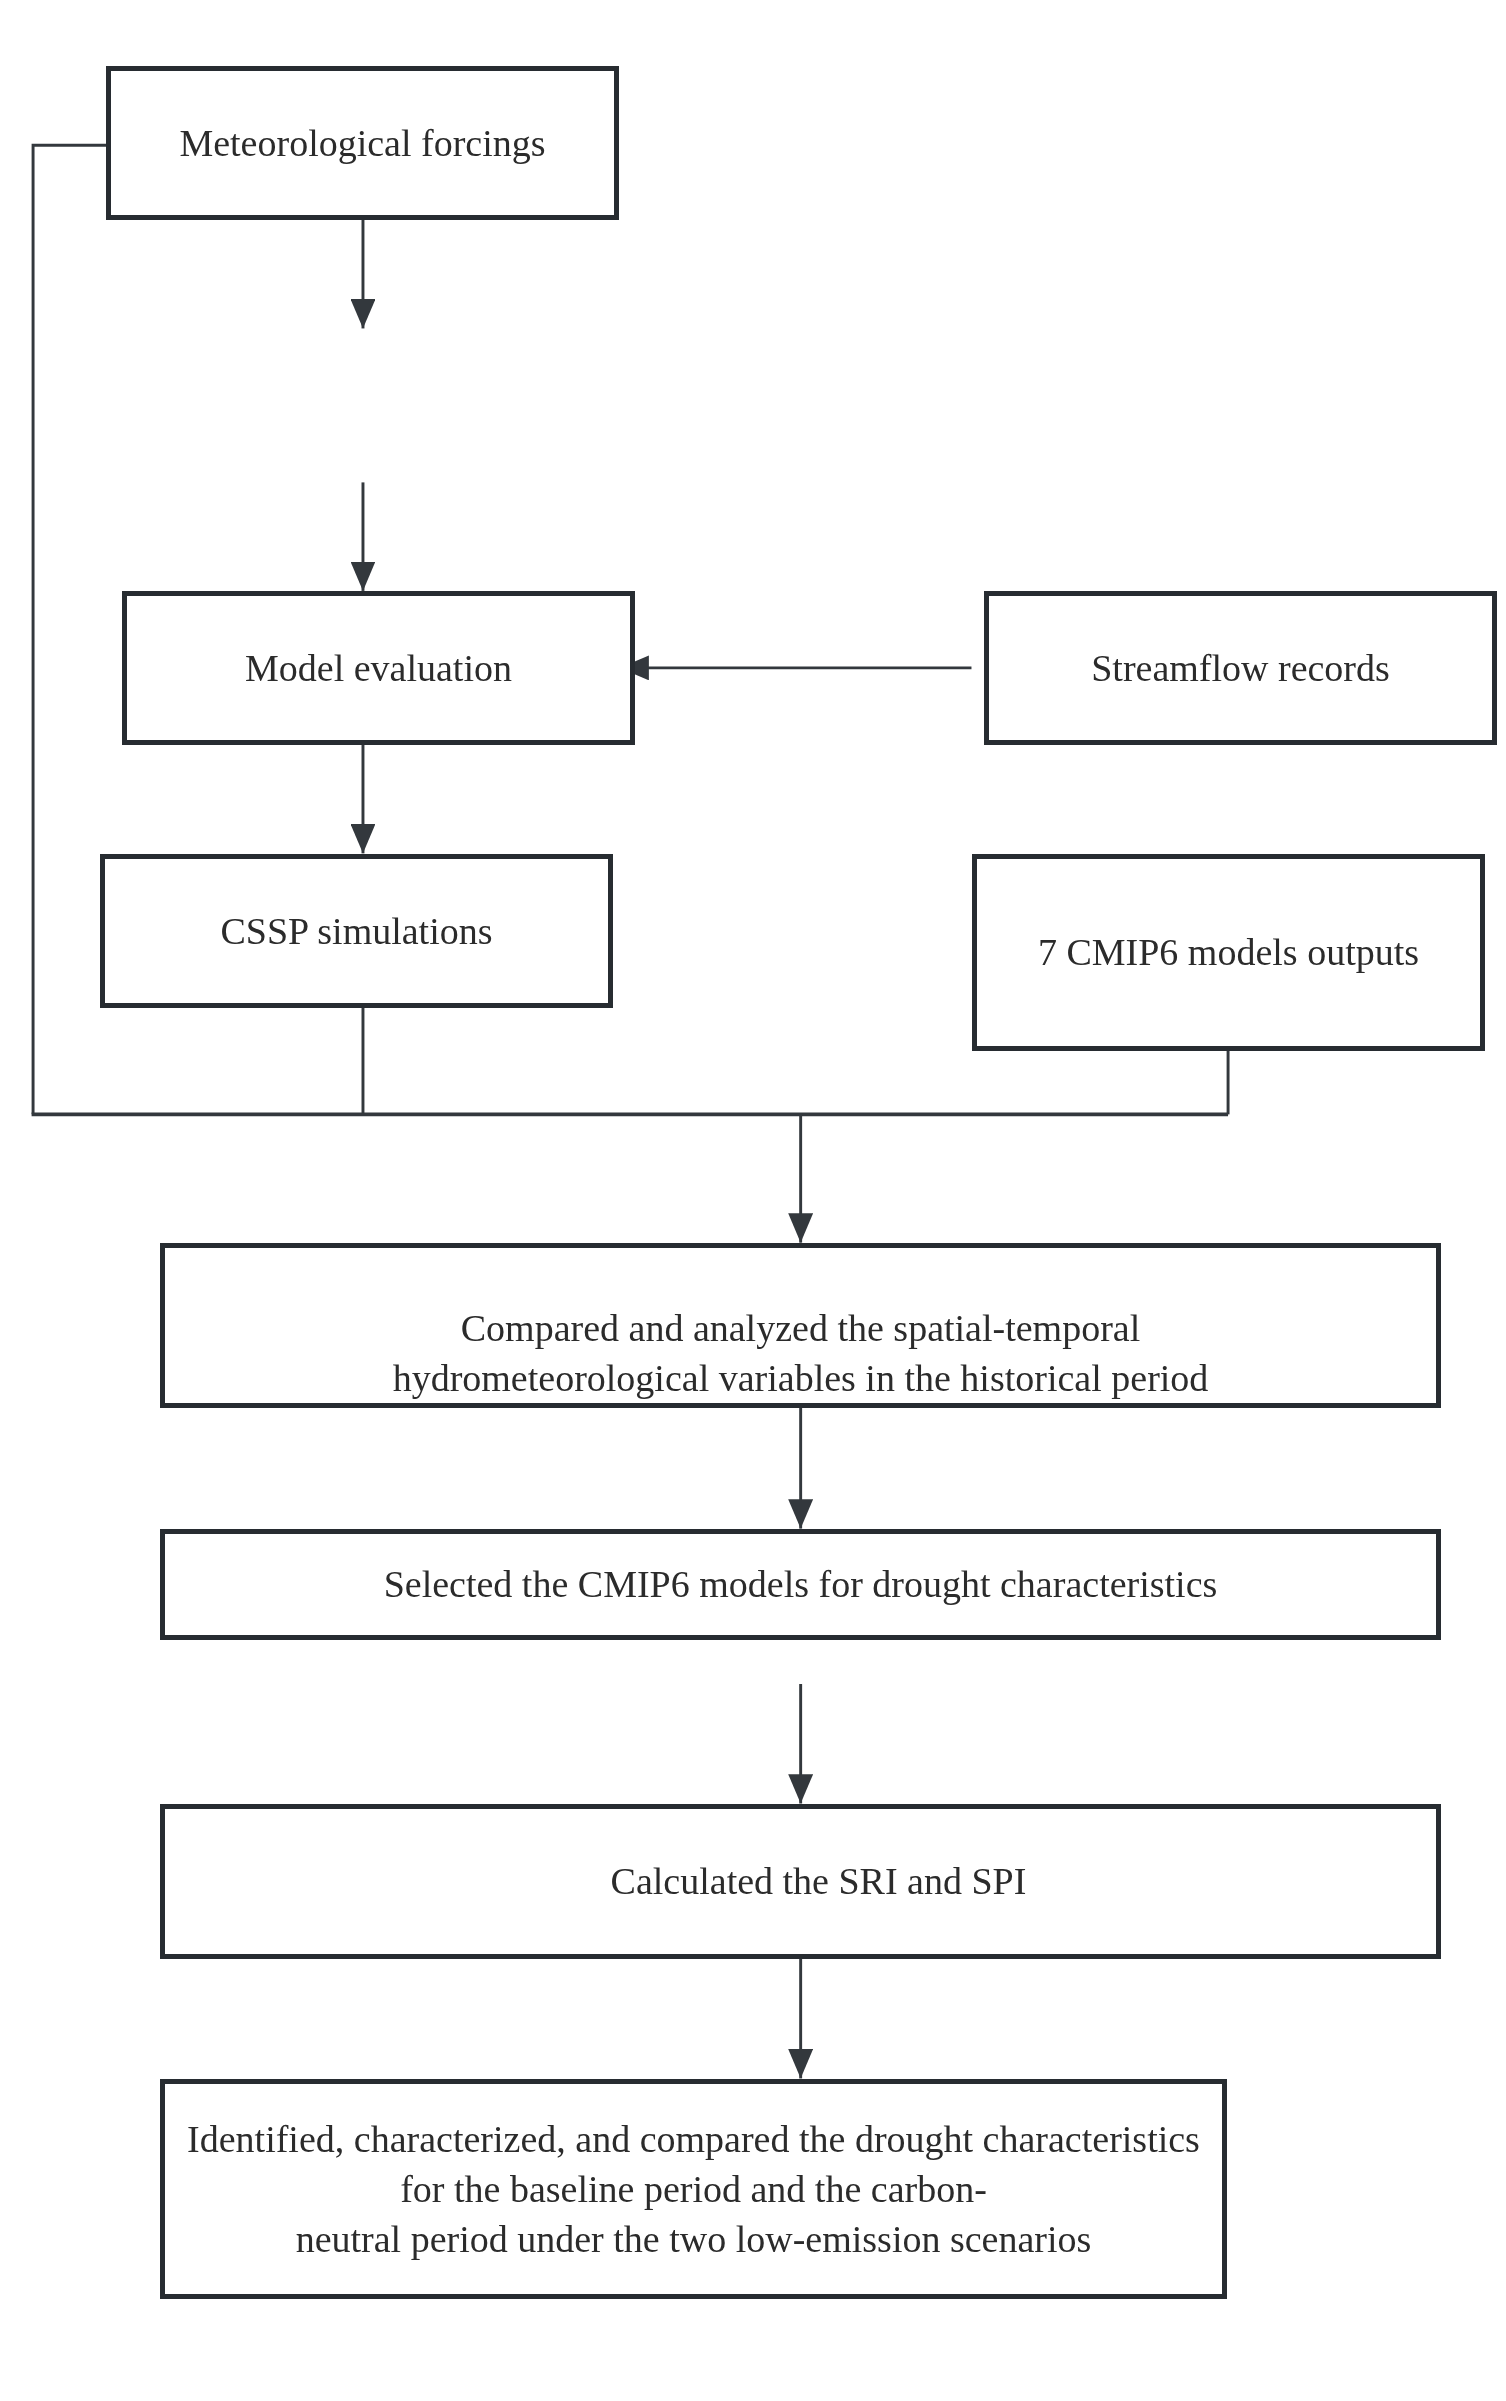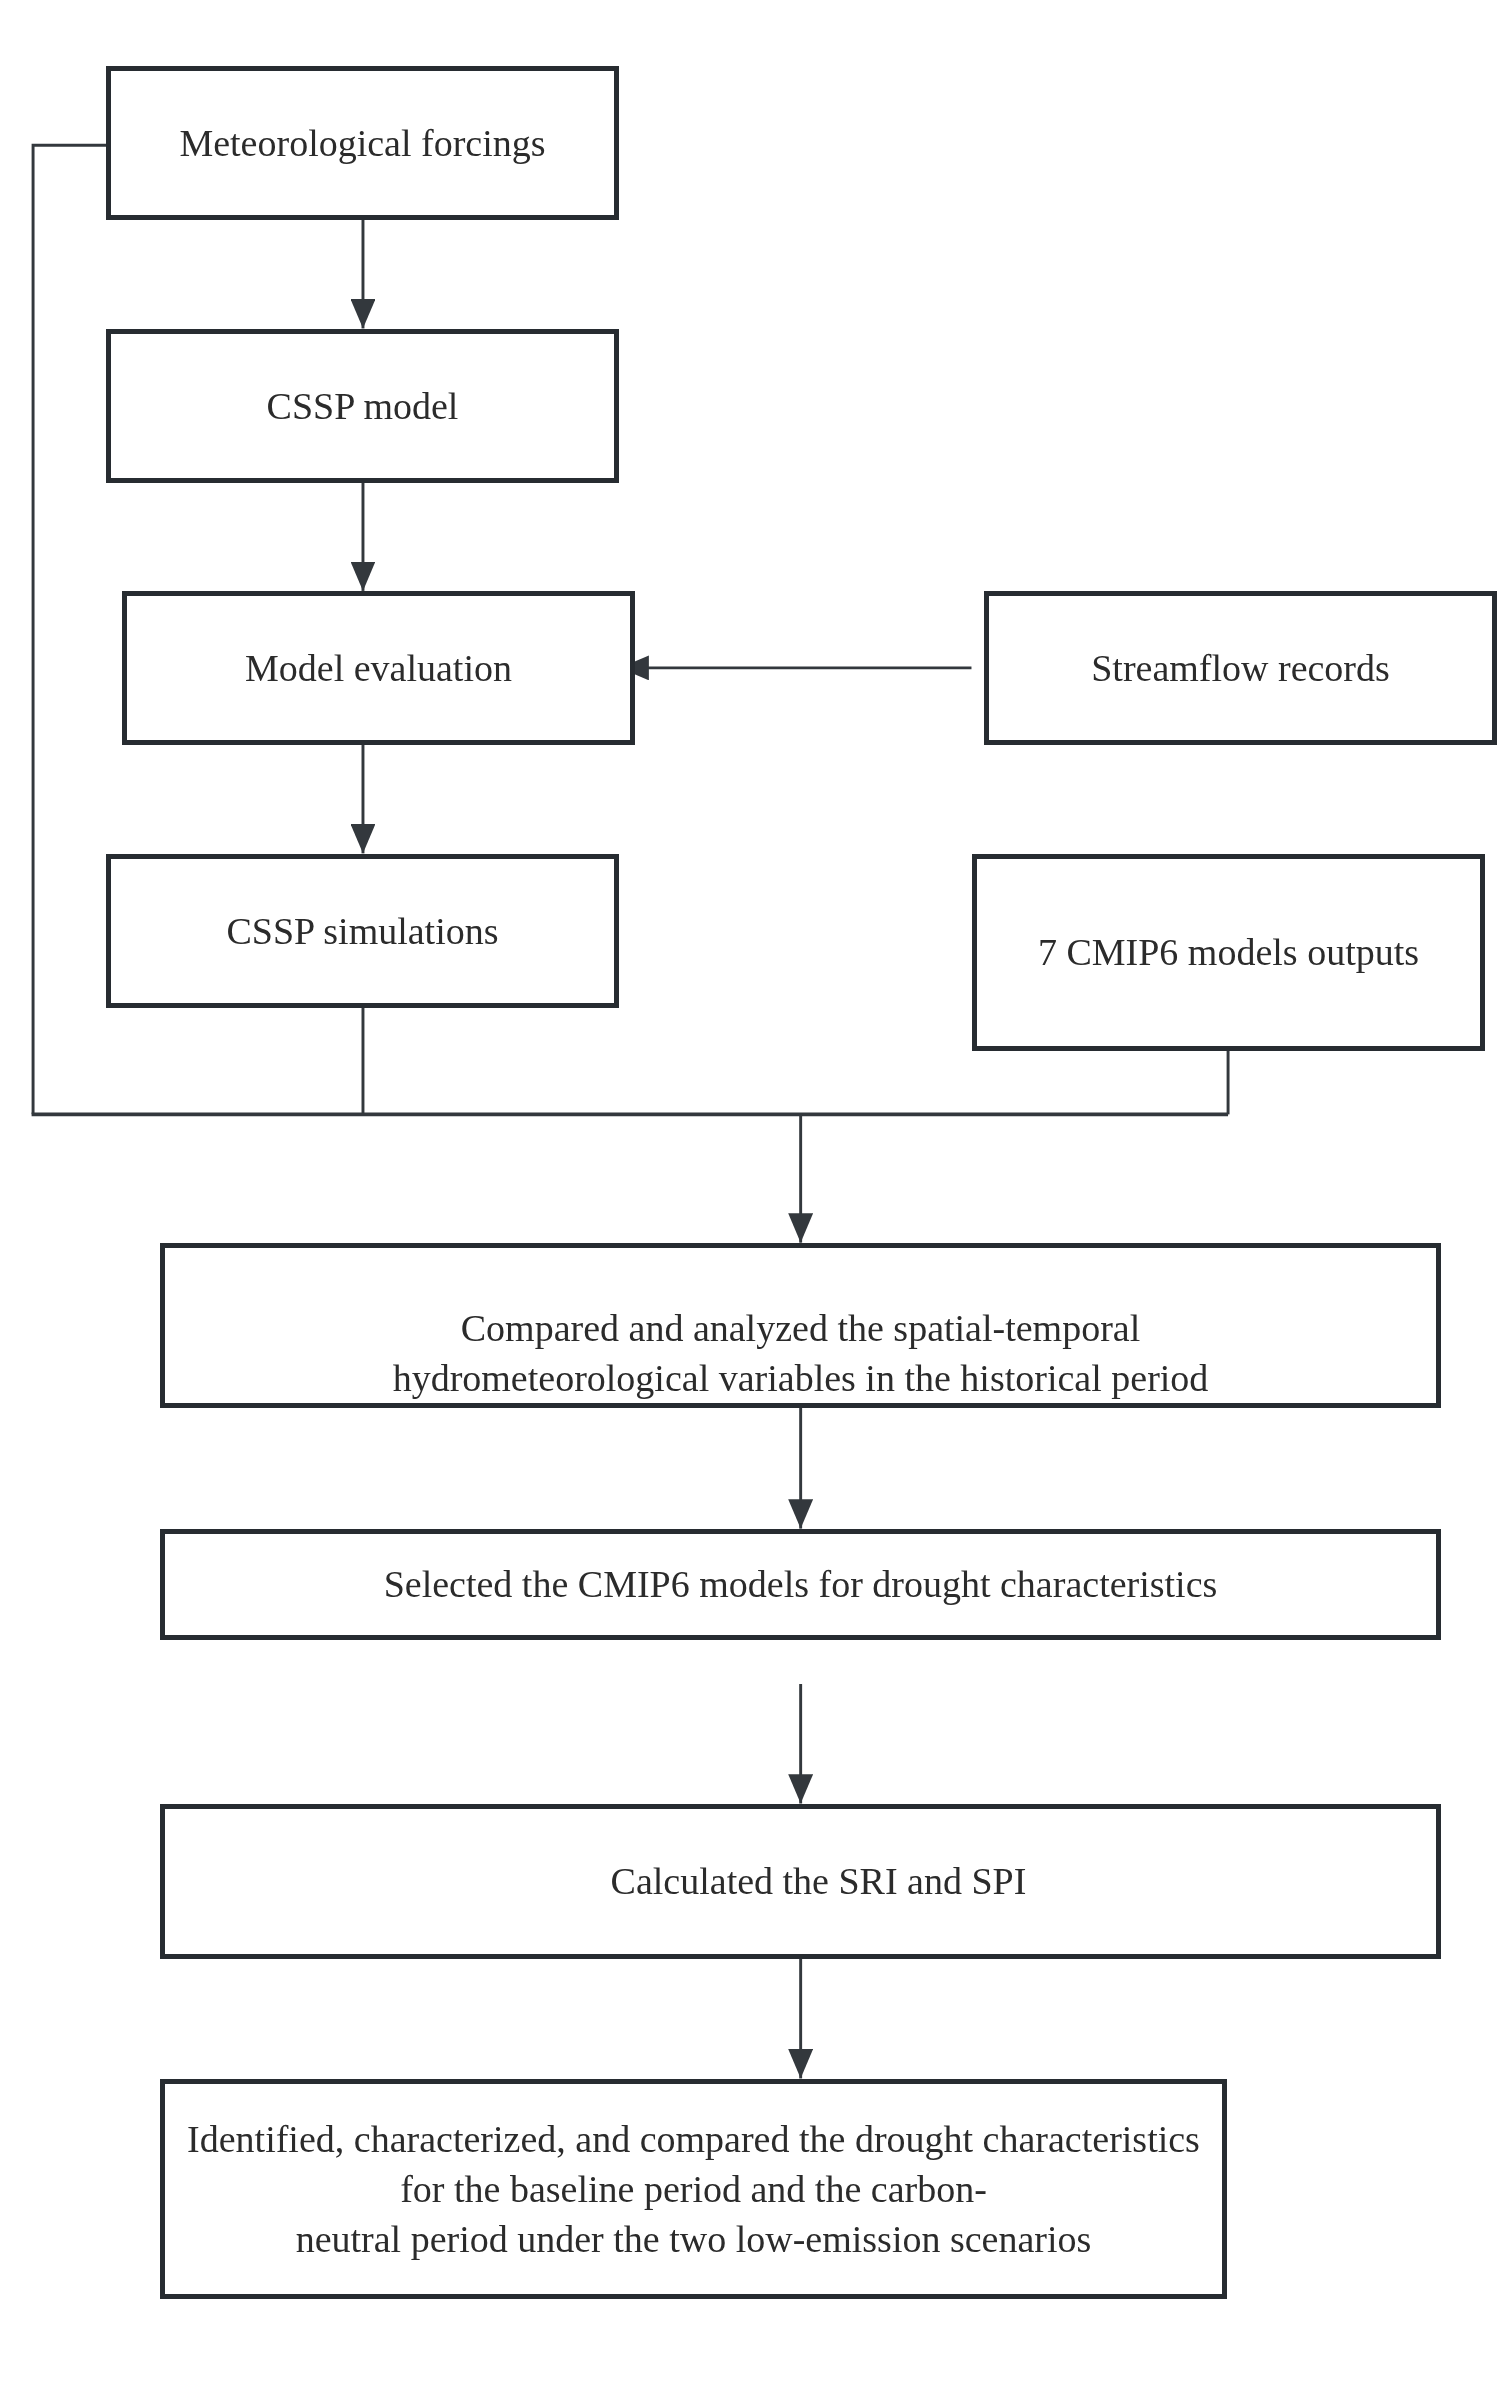--- a/index.html
+++ b/index.html
@@ -28,21 +28,21 @@
     justify-content: center;
     text-align: center;
     font-size: 38px;
     line-height: 1.32;
   }
   .node .line { display: block; white-space: nowrap; }
   
   #node-meteorological-forcings { left: 106px; top:   66px; width: 513px; height: 154px; }
   #node-cssp-model              { left: 106px; top:  329px; width: 513px; height: 154px; }
   #node-model-evaluation        { left: 122px; top:  591px; width: 513px; height: 154px; }
-  #node-cssp-simulations        { left: 106px; top: 854px; width: 513px; height: 154px; }
+  #node-cssp-simulations        { left: 100px; top: 854px; width: 513px; height: 154px; }
   
   #node-streamflow-records      { left: 984px; top:  591px; width: 513px; height: 154px; text-align: right; }
   #node-cmip6-outputs           { left: 972px; top: 854px; width: 513px; height: 197px; }
   
   #node-compare-analyze         { left: 160px; top: 1243px; width: 1281px; height: 165px; justify-content: flex-end; }
   #node-select-models           { left: 160px; top: 1529px; width: 1281px; height: 111px; justify-content: center; }
   #node-calculate-indices       { left: 160px; top: 1804px; width: 1281px; height: 155px; padding-left: 36px; }
   #node-identify-drought        { left: 160px; top: 2079px; width: 1067px; height: 220px; }
   svg line, svg polyline { stroke: #33383d; stroke-width: 4px; fill: none; }
   svg .junction { stroke-width: 5px; }
@@ -81,23 +81,20 @@
 
     <line x1="1092" y1="2297" x2="1092" y2="2460" marker-end="url(#arrowhead)"></line>
 
     <line x1="1092" y1="2672" x2="1092" y2="2835" marker-end="url(#arrowhead)"></line>
   </svg>
 
   <div class="node" id="node-meteorological-forcings">
     <span class="line">Meteorological forcings</span>
   </div>
 
-  <div class="node" id="node-cssp-model">
-    <span class="line">CSSP model</span>
-  </div>
 
   <div class="node" id="node-model-evaluation">
     <span class="line">Model evaluation</span>
   </div>
 
   <div class="node" id="node-streamflow-records">
     <span class="line">Streamflow records</span>
   </div>
 
   <div class="node" id="node-cssp-simulations">

